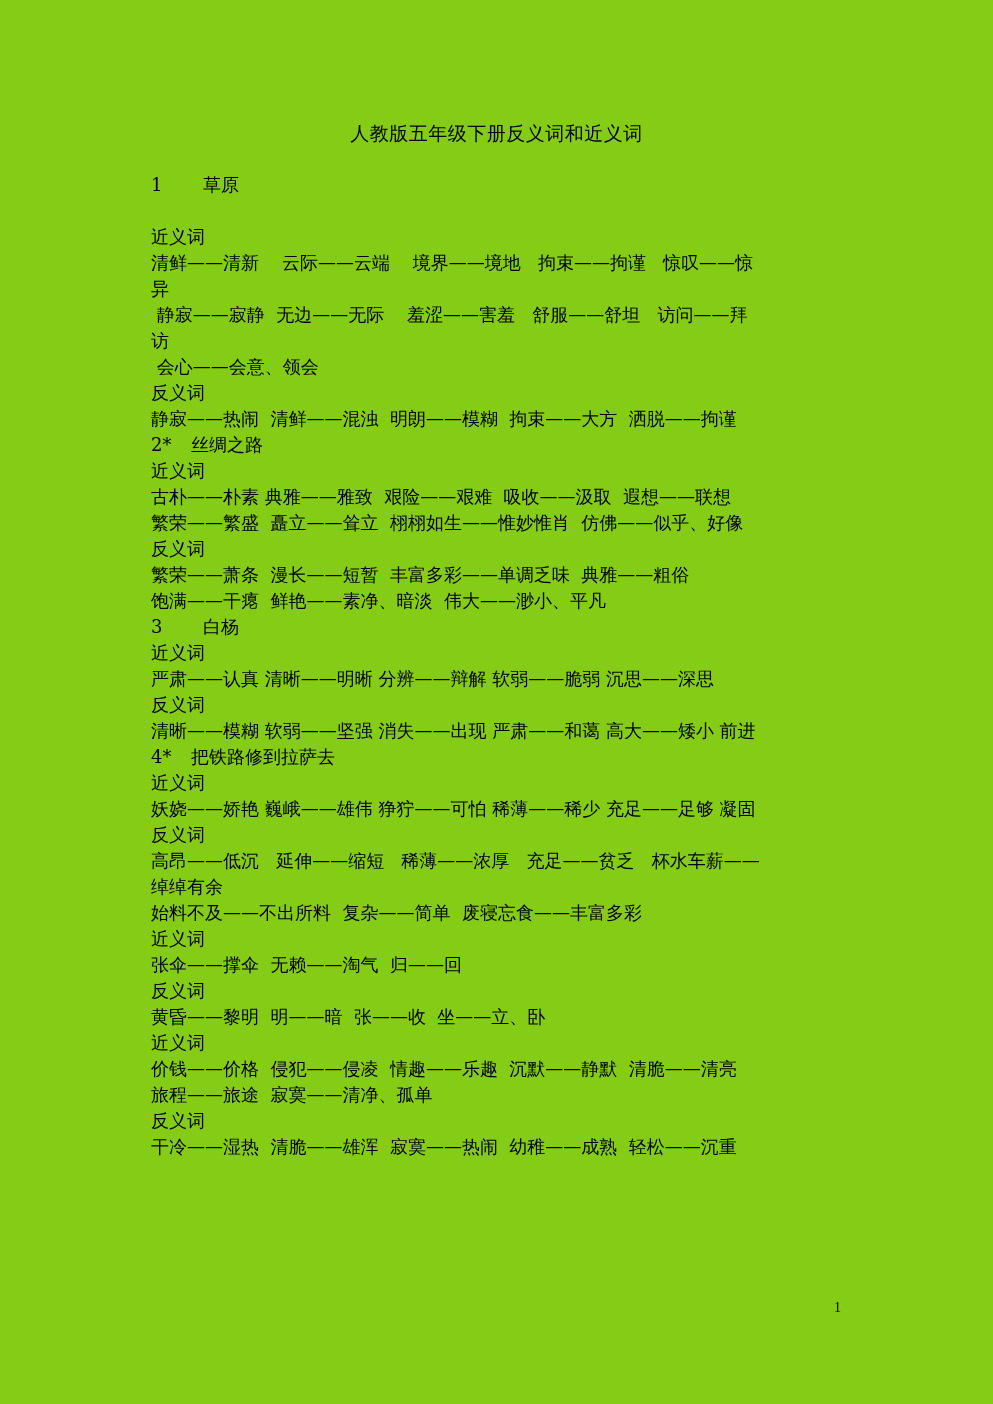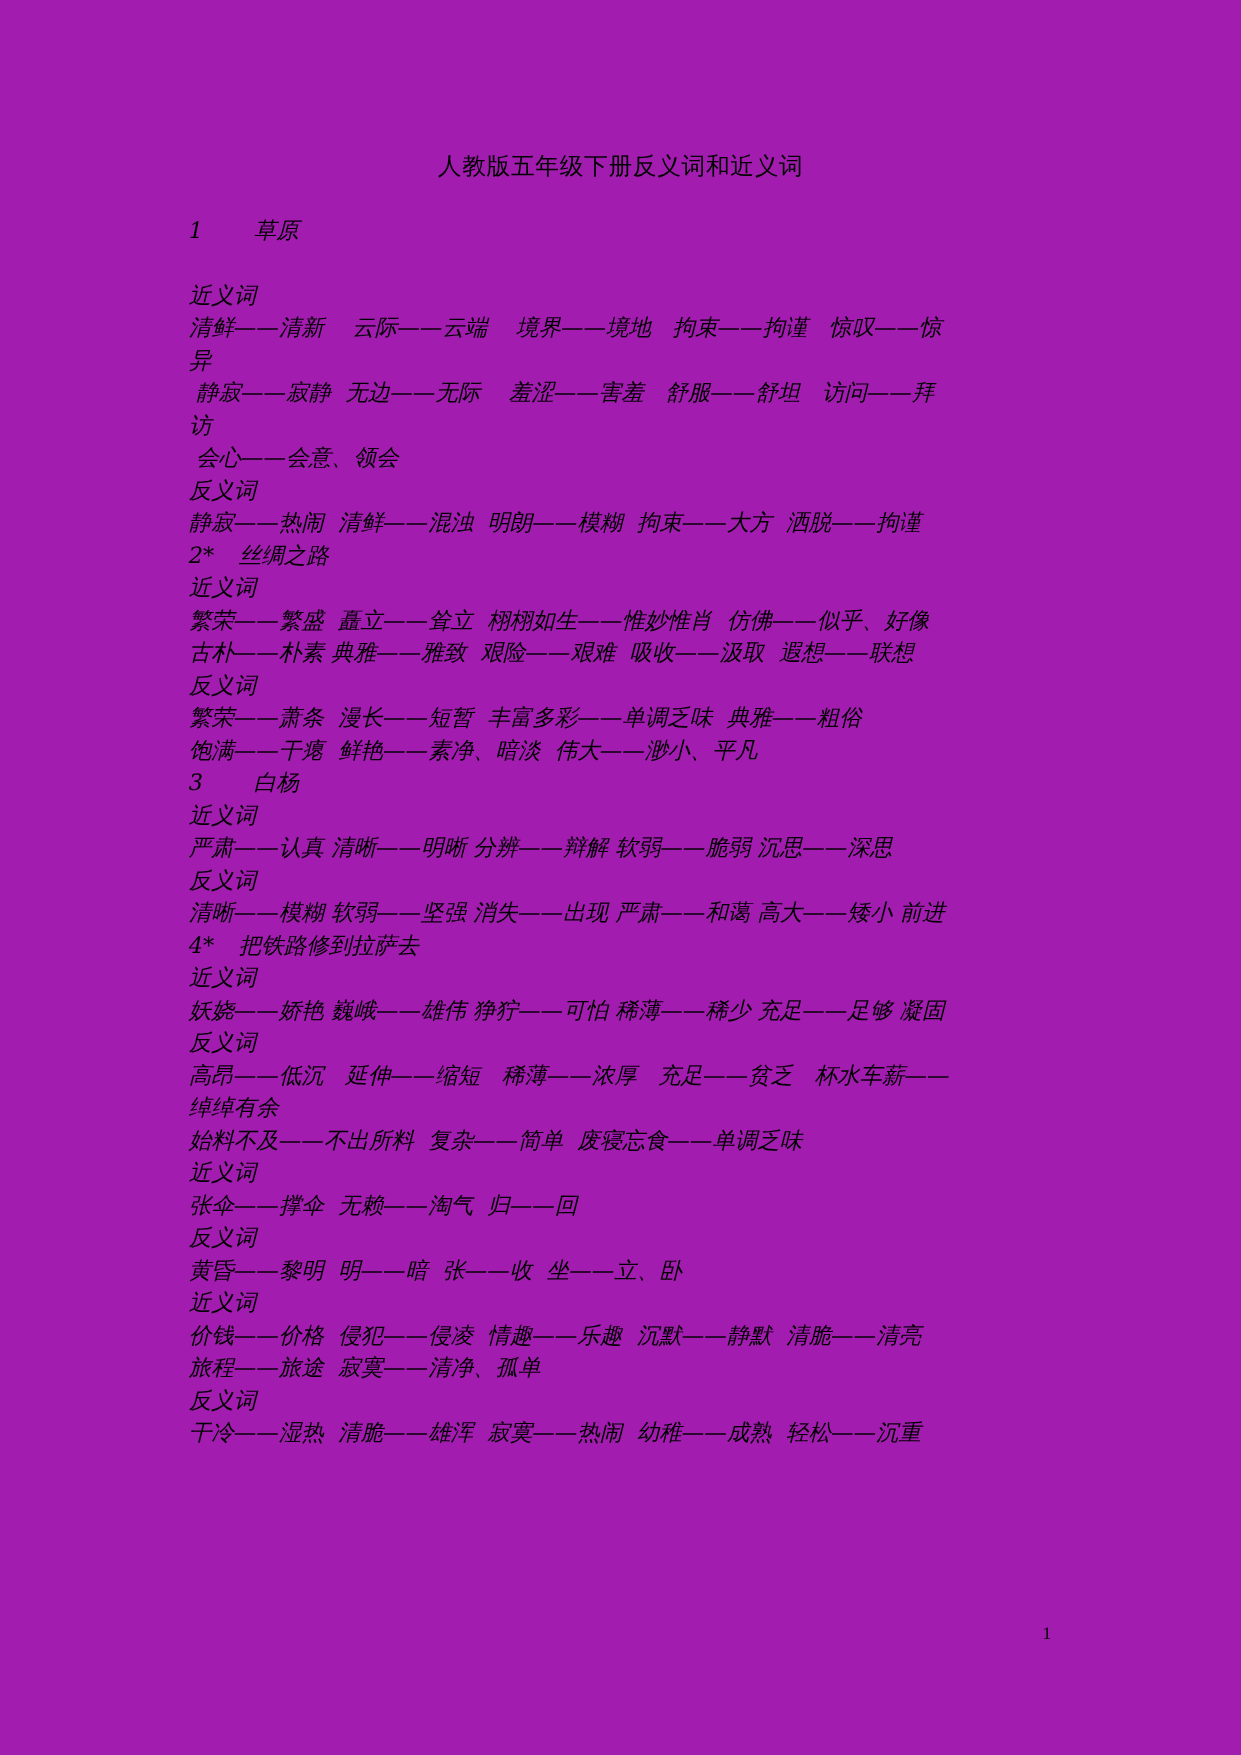--- a/index.html
+++ b/index.html
@@ -1,21 +1,21 @@
 <!DOCTYPE html>
 <html><head>
   <meta charset="utf-8">
   <style>
     html, body { margin: 0; padding: 0; background: #ffffff; }
     body { width: 993px; height: 1404px; position: relative; overflow: hidden;
       font-family: "DejaVu Serif", "Liberation Serif", serif; color: #000; }
-    .page { position: absolute; left: 0; top: 0; width: 993px; height: 1404px; background: #a21caf; }
+    .page { position: absolute; left: 0; top: 0; width: 993px; height: 1404px; background: #84cc16; }
     .title { position: absolute; top: 120px; left: 0; width: 993px; text-align: center;
       font-size: 19px; line-height: 26px; letter-spacing: 0.5px; }
-    .content { position: absolute; left: 151px; top: 172px; width: 695px; font-style: italic; }
+    .content { position: absolute; left: 151px; top: 172px; width: 695px; }
     .line { font-size: 18px; line-height: 26px; height: 26px; white-space: pre; overflow: visible; }
     .heading .num { display: inline-block; width: 52px; }
     .pageno { position: absolute; left: 834px; top: 1300px; font-size: 14px; font-family: "Liberation Serif", serif; }
   </style>
 </head>
 <body>
 
 <div class="page">
   <div class="title">人教版五年级下册反义词和近义词</div>
   <div class="content" id="content">
@@ -24,37 +24,37 @@
       <div class="line">近义词</div>
       <div class="line">清鲜——清新    云际——云端    境界——境地   拘束——拘谨   惊叹——惊</div>
       <div class="line">异</div>
       <div class="line"> 静寂——寂静  无边——无际    羞涩——害羞   舒服——舒坦   访问——拜</div>
       <div class="line">访</div>
       <div class="line"> 会心——会意、领会</div>
       <div class="line">反义词</div>
       <div class="line">静寂——热闹  清鲜——混浊  明朗——模糊  拘束——大方  洒脱——拘谨</div>
       <div class="line heading"><span class="num" style="width: 40px;">2*</span><span>丝绸之路</span></div>
       <div class="line">近义词</div>
+      <div class="line">古朴——朴素 典雅——雅致  艰险——艰难  吸收——汲取  遐想——联想</div>
       <div class="line">繁荣——繁盛  矗立——耸立  栩栩如生——惟妙惟肖  仿佛——似乎、好像</div>
-      <div class="line">古朴——朴素 典雅——雅致  艰险——艰难  吸收——汲取  遐想——联想</div>
       <div class="line">反义词</div>
       <div class="line">繁荣——萧条  漫长——短暂  丰富多彩——单调乏味  典雅——粗俗</div>
       <div class="line">饱满——干瘪  鲜艳——素净、暗淡  伟大——渺小、平凡</div>
       <div class="line heading"><span class="num">3</span><span>白杨</span></div>
       <div class="line">近义词</div>
       <div class="line">严肃——认真 清晰——明晰 分辨——辩解 软弱——脆弱 沉思——深思</div>
       <div class="line">反义词</div>
       <div class="line">清晰——模糊 软弱——坚强 消失——出现 严肃——和蔼 高大——矮小 前进</div>
       <div class="line heading"><span class="num" style="width: 40px;">4*</span><span>把铁路修到拉萨去</span></div>
       <div class="line">近义词</div>
       <div class="line">妖娆——娇艳 巍峨——雄伟 狰狞——可怕 稀薄——稀少 充足——足够 凝固</div>
       <div class="line">反义词</div>
       <div class="line">高昂——低沉   延伸——缩短   稀薄——浓厚   充足——贫乏   杯水车薪——</div>
       <div class="line">绰绰有余</div>
-      <div class="line">始料不及——不出所料  复杂——简单  废寝忘食——单调乏味</div>
+      <div class="line">始料不及——不出所料  复杂——简单  废寝忘食——丰富多彩</div>
       <div class="line">近义词</div>
       <div class="line">张伞——撑伞  无赖——淘气  归——回</div>
       <div class="line">反义词</div>
       <div class="line">黄昏——黎明  明——暗  张——收  坐——立、卧</div>
       <div class="line">近义词</div>
       <div class="line">价钱——价格  侵犯——侵凌  情趣——乐趣  沉默——静默  清脆——清亮</div>
       <div class="line">旅程——旅途  寂寞——清净、孤单</div>
       <div class="line">反义词</div>
       <div class="line">干冷——湿热  清脆——雄浑  寂寞——热闹  幼稚——成熟  轻松——沉重</div>
     </div>

